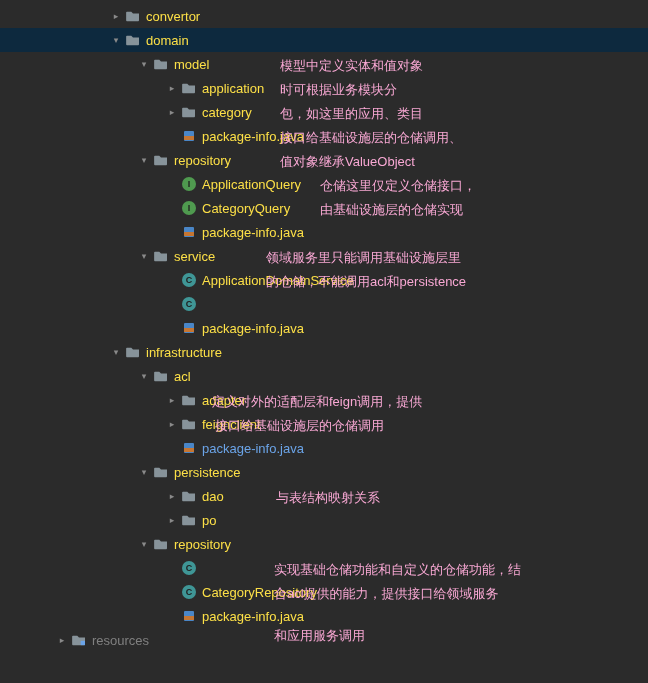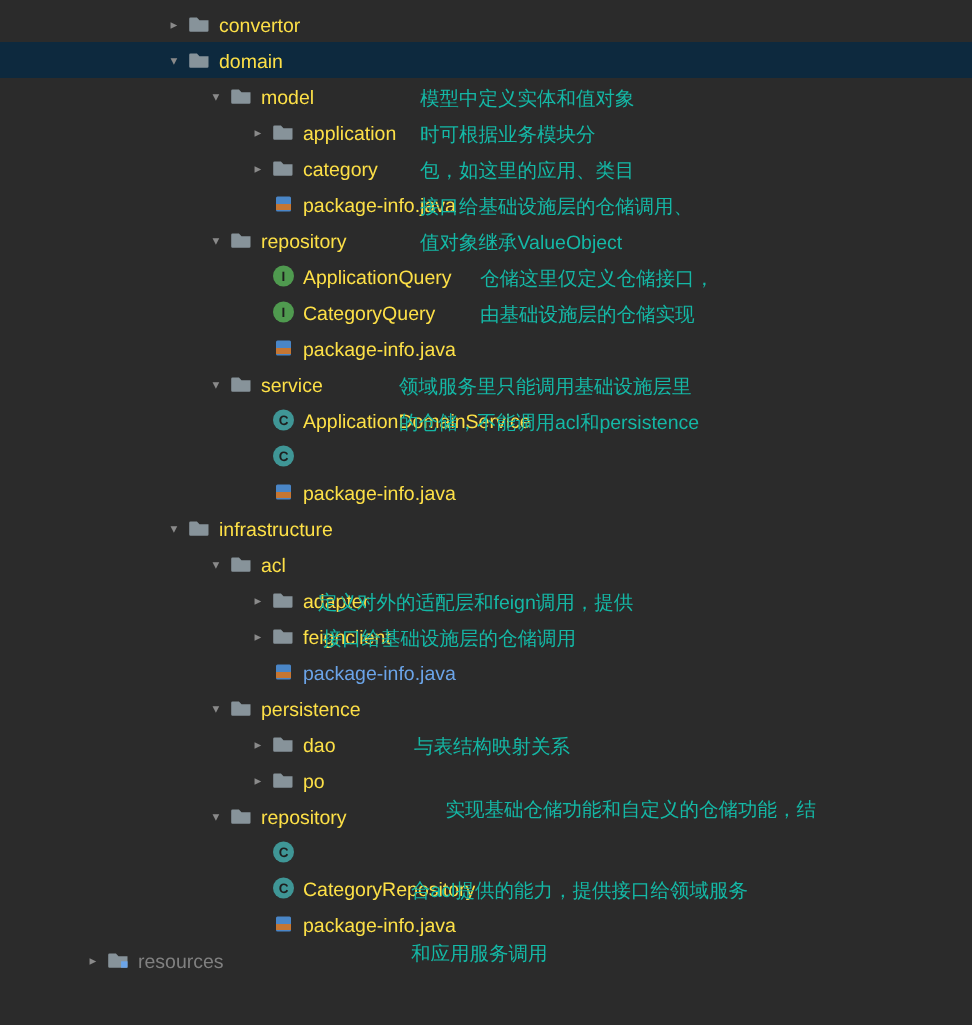--- a/index.html
+++ b/index.html
@@ -47,21 +47,21 @@
     .dim { color: #808080; }
     .circle {
       width: 14px; height: 14px; border-radius: 50%;
       display: flex; align-items: center; justify-content: center;
       font-size: 9px; font-weight: bold;
     }
     .c-green { background: #4f9a4f; color: #1e1e1e; }
     .c-cyan { background: #3f9696; color: #1e1e1e; }
     .annotation {
       position: absolute;
-      color: #14b8a6;
+      color: #f9a8d4;
       font-size: 13px;
       line-height: 24px;
       pointer-events: none;
     }
   </style>
 </head>
 <body>
 
 <div class="tree" id="tree">
     <div class="row">
@@ -338,15 +338,15 @@
 <div class="annotation" style="top: 102px; left: 280px;">包，如这里的应用、类目</div>
 <div class="annotation" style="top: 126px; left: 280px;">接口给基础设施层的仓储调用、</div>
 <div class="annotation" style="top: 150px; left: 280px;">值对象继承ValueObject</div>
 <div class="annotation" style="top: 174px; left: 320px;">仓储这里仅定义仓储接口，</div>
 <div class="annotation" style="top: 198px; left: 320px;">由基础设施层的仓储实现</div>
 <div class="annotation" style="top: 246px; left: 266px;">领域服务里只能调用基础设施层里</div>
 <div class="annotation" style="top: 270px; left: 266px;">的仓储，不能调用acl和persistence</div>
 <div class="annotation" style="top: 390px; left: 212px;">定义对外的适配层和feign调用，提供</div>
 <div class="annotation" style="top: 414px; left: 215px; font-family: Liberation Serif, serif;">接口给基础设施层的仓储调用</div>
 <div class="annotation" style="top: 486px; left: 276px;">与表结构映射关系</div>
-<div class="annotation" style="top: 528px; left: 274px; margin-left: 23px;">实现基础仓储功能和自定义的仓储功能，结</div>
+<div class="annotation" style="top: 558px; left: 274px;">实现基础仓储功能和自定义的仓储功能，结</div>
 <div class="annotation" style="top: 582px; left: 274px;">合acl提供的能力，提供接口给领域服务</div>
 <div class="annotation" style="top: 624px; left: 274px;">和应用服务调用</div>
 
 </body></html>

